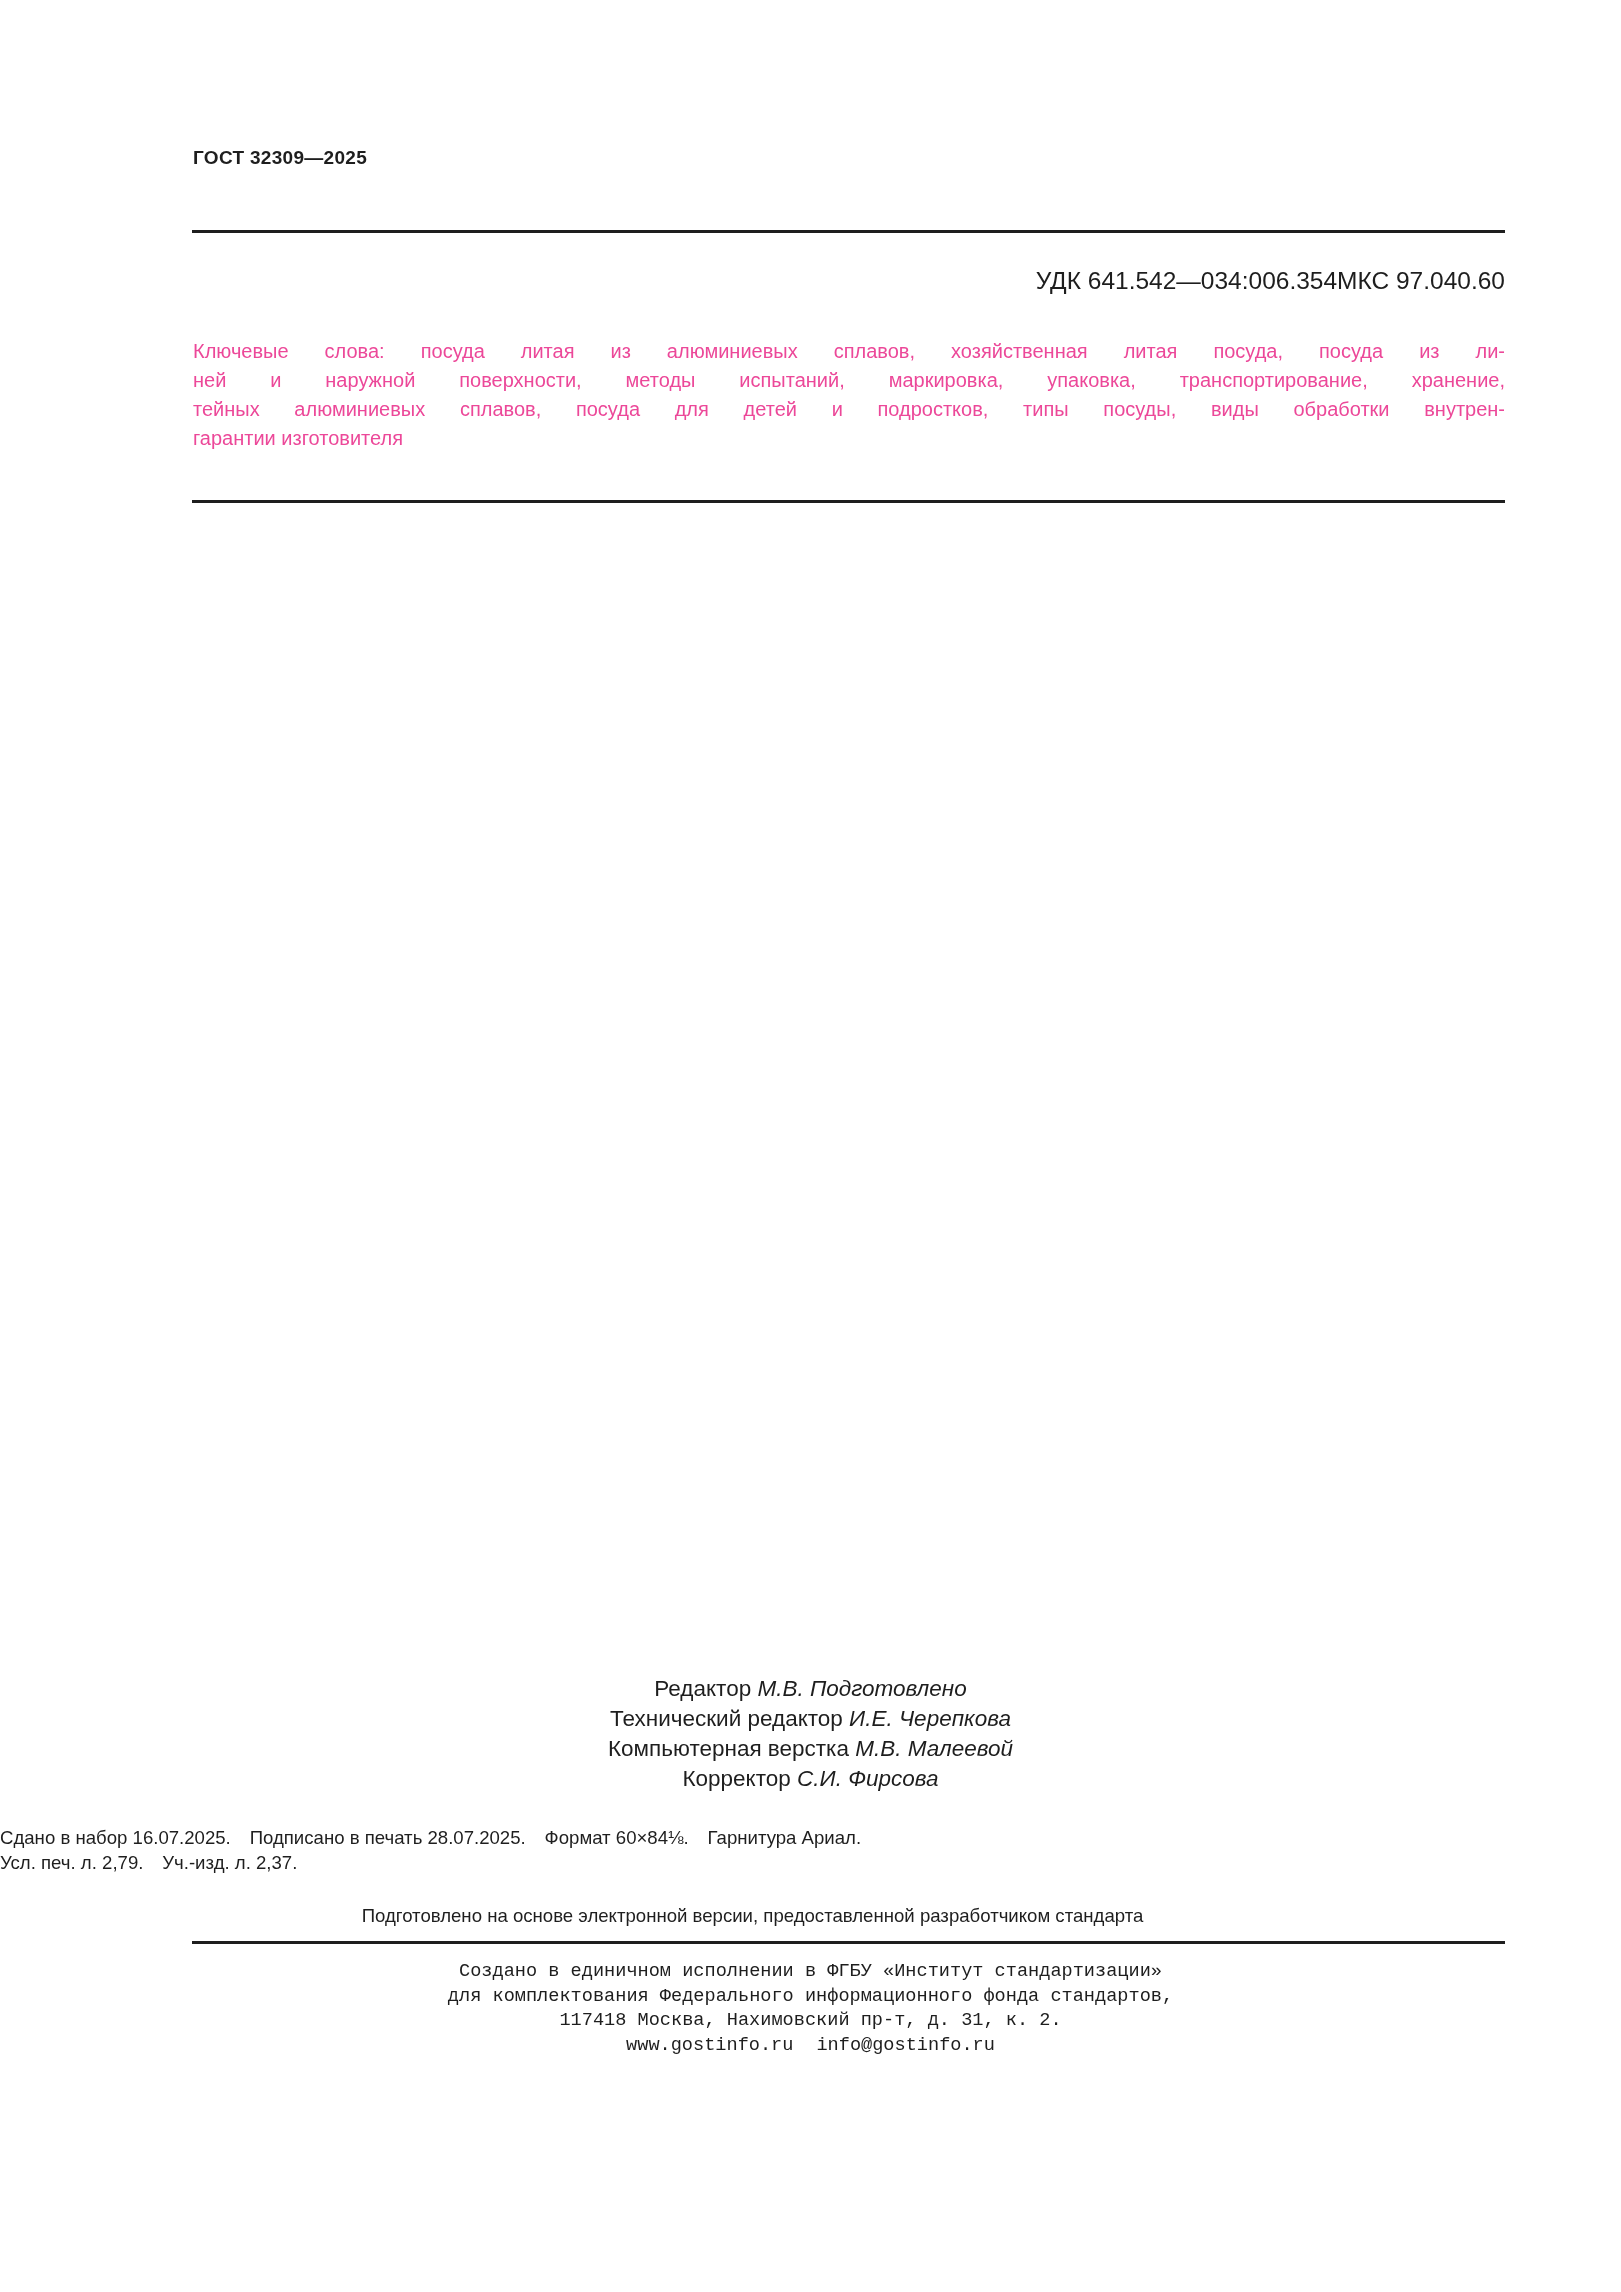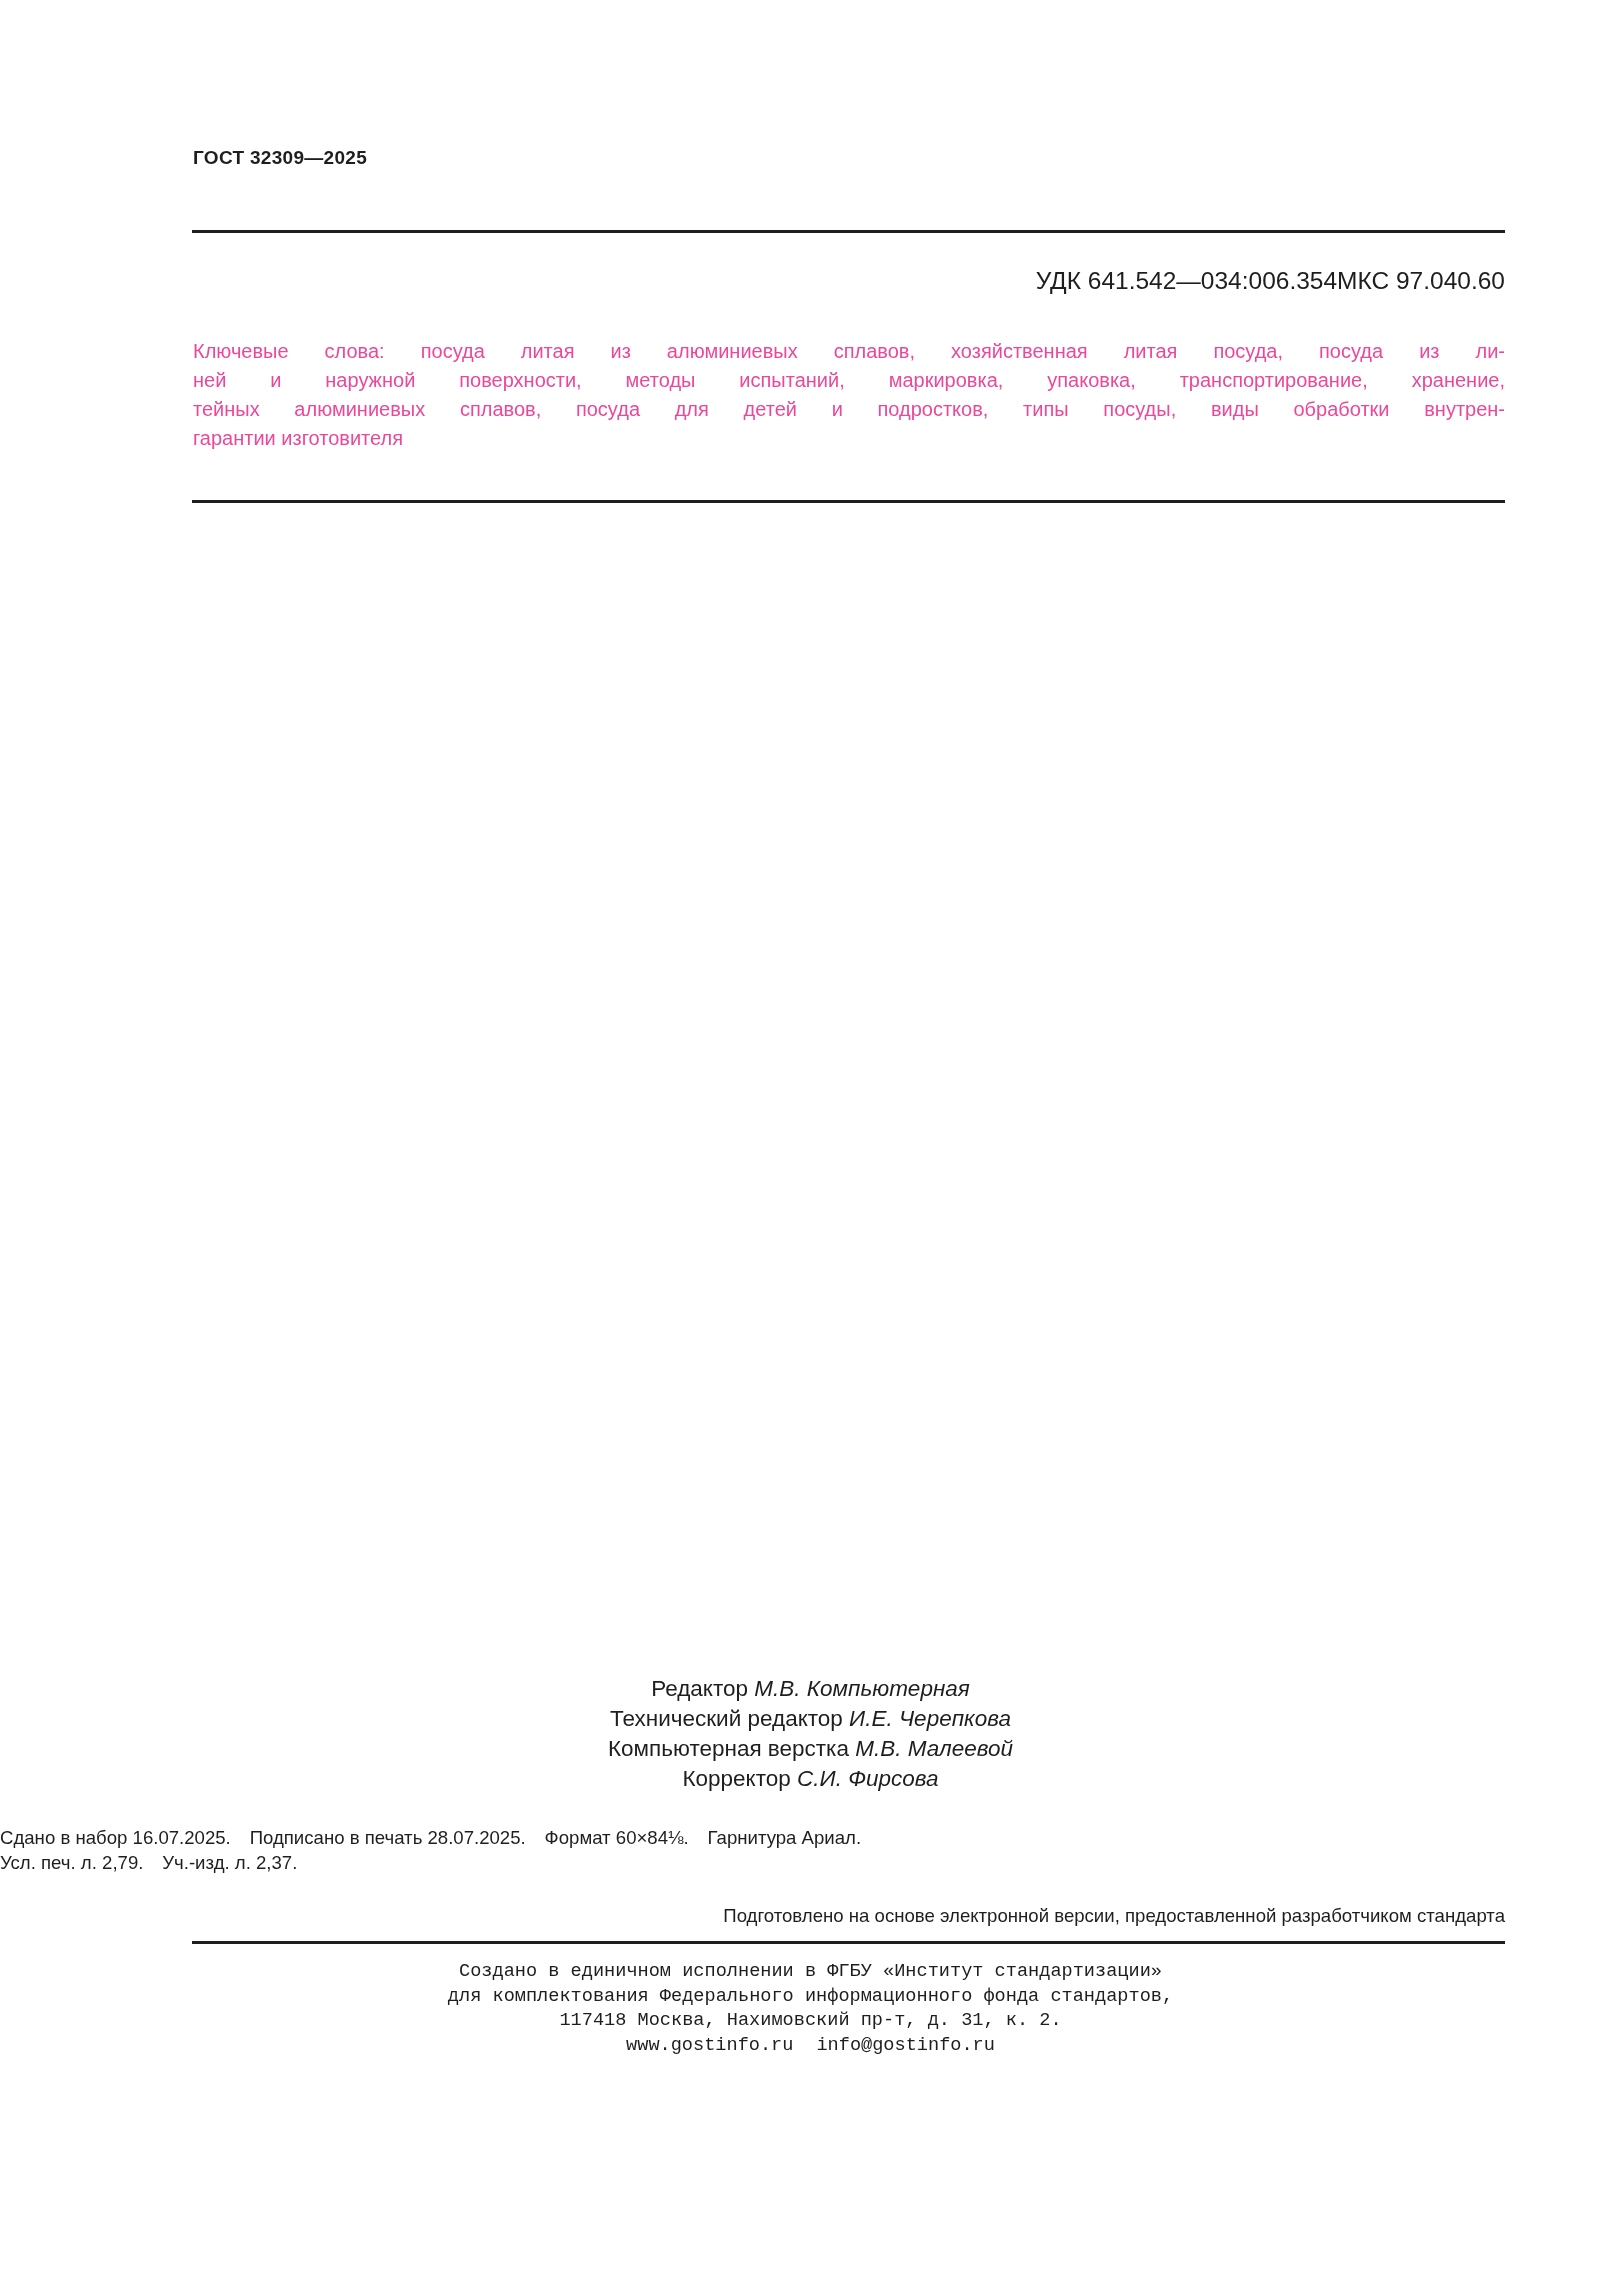--- a/index.html
+++ b/index.html
@@ -95,21 +95,21 @@
     }
     .print-info .gap {
       display: inline-block;
       width: 13.7px;
     }
     .prepared {
       position: absolute;
       left: 0;
       top: 1905px;
       width: 1505px;
-      text-align: right;
+      text-align: center;
       font-size: 18.6px;
       color: #1e1e1e;
     }
     .publisher {
       position: absolute;
       left: 0;
       top: 1960px;
       width: 1621px;
       text-align: center;
       font-size: 18.6px;
@@ -145,21 +145,21 @@
     <span class="kw-line">ней и наружной поверхности, методы испытаний, маркировка, упаковка, транспортирование, хранение,</span>
     <span class="kw-line">тейных алюминиевых сплавов, посуда для детей и подростков, типы посуды, виды обработки внутрен-</span>
     <span class="kw-line last">гарантии изготовителя</span>
   </div>
 
   <div class="rule rule-mid"></div>
 
   <div class="credits">
     <div>
       <span>Редактор</span>
-      <span class="name">М.В. Компьютерная</span>
+      <span class="name">М.В. Подготовлено</span>
     </div>
     <div>
       <span>Технический редактор</span>
       <span class="name">И.Е. Черепкова</span>
     </div>
     <div>
       <span>Компьютерная верстка</span>
       <span class="name">М.В. Малеевой</span>
     </div>
     <div>

